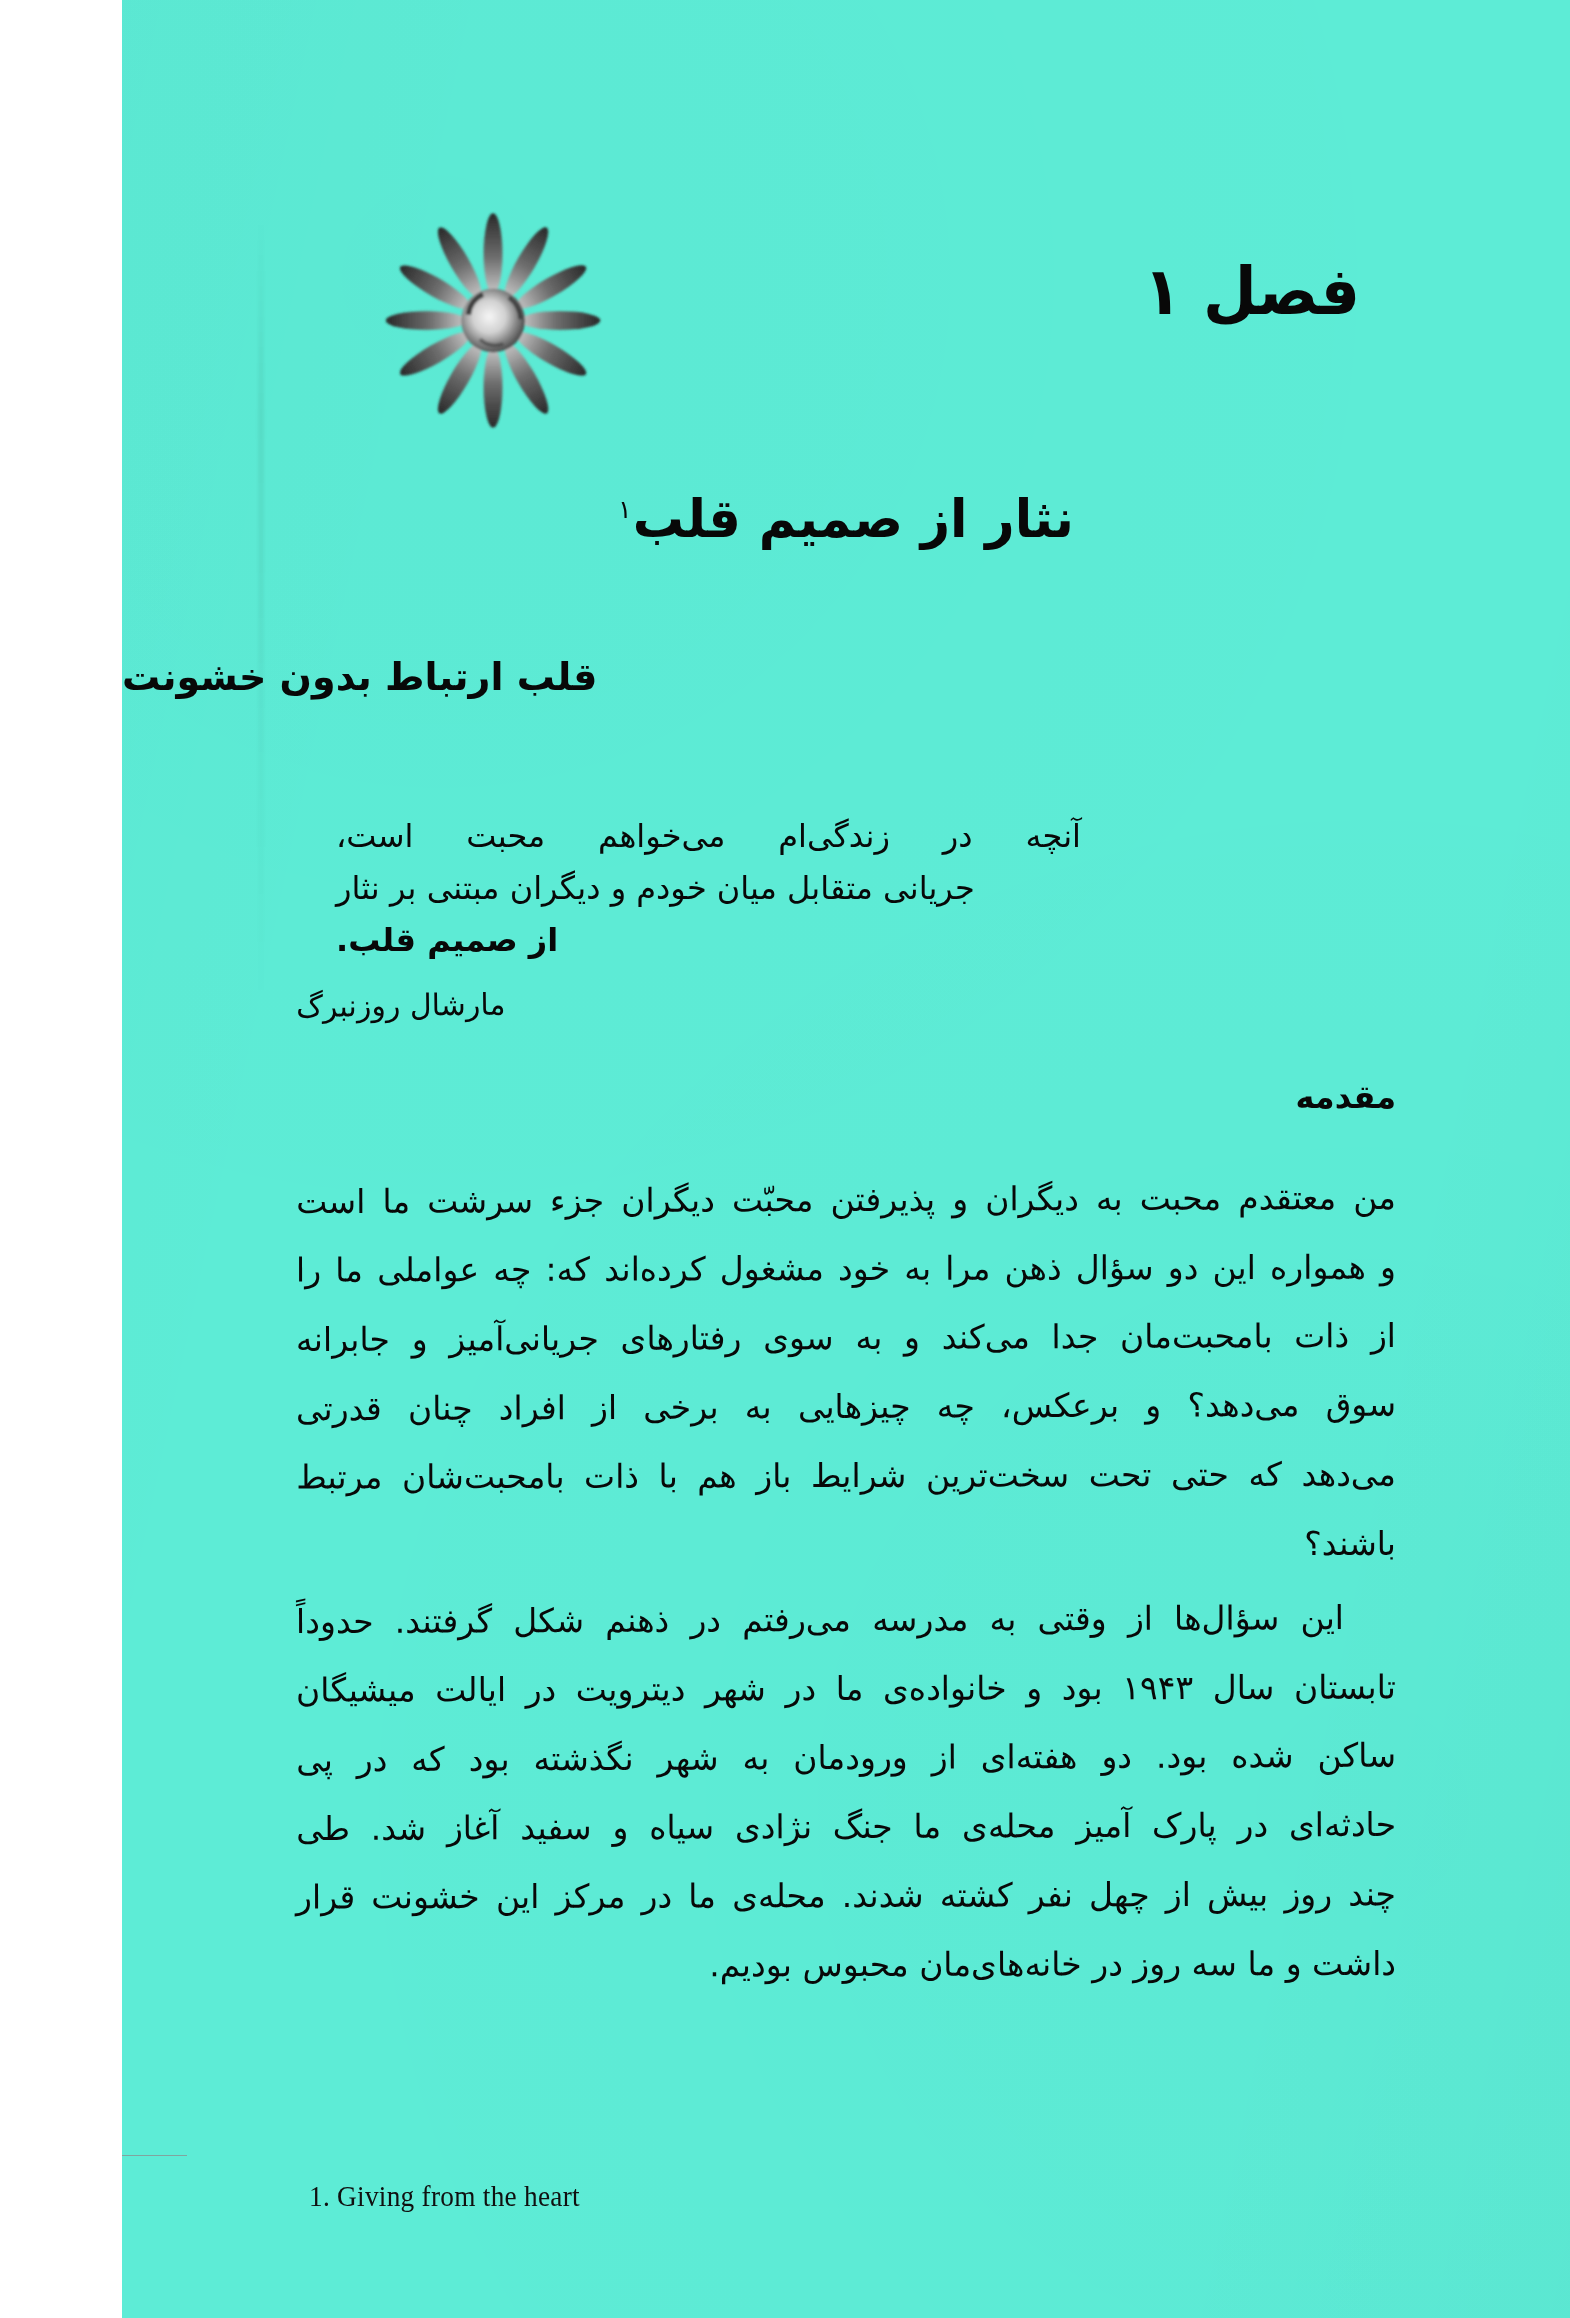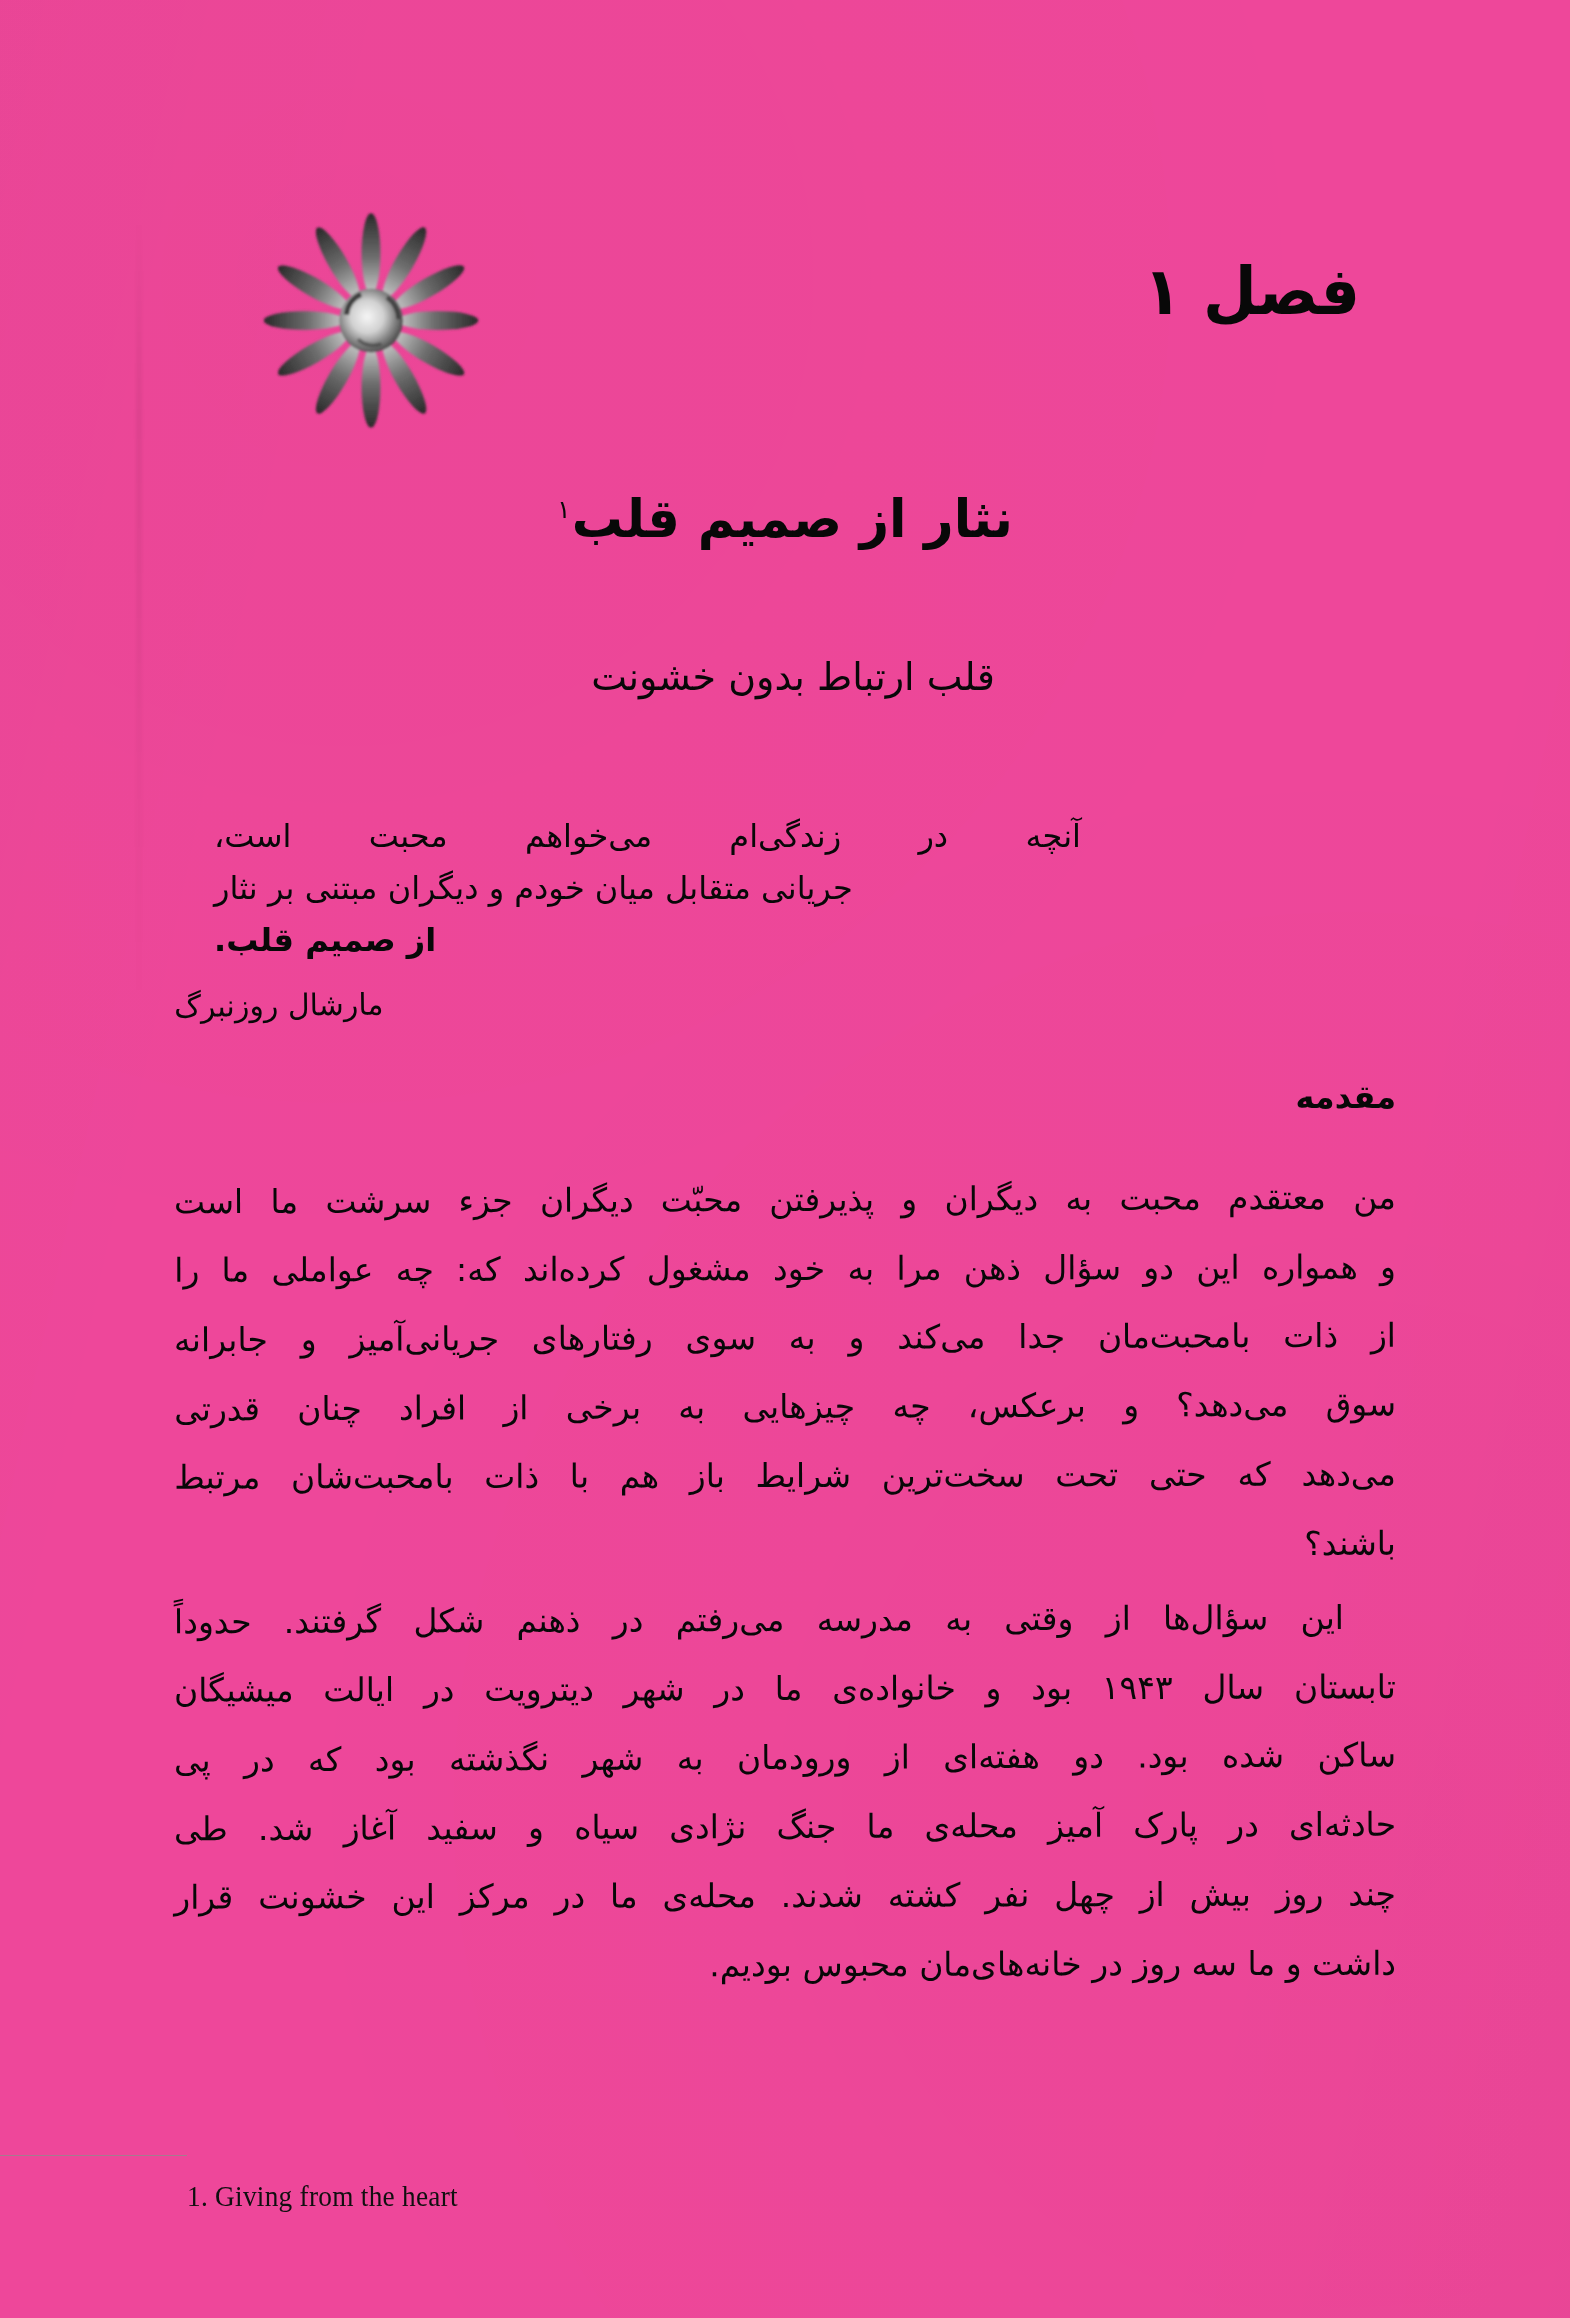--- a/index.html
+++ b/index.html
@@ -3,23 +3,23 @@
 <meta charset="utf-8">
 <title>Scanned Persian Book Page — Chapter 1</title>
 <style>
   html, body {
     margin: 0;
     padding: 0;
     background: #ffffff;
   }
   .page {
     position: relative;
-    width: 1570px;
+    width: 1448px;
     height: 2319px;
-    background: #ec4899;
+    background: #5eead4;
     overflow: hidden;
     font-family: "DejaVu Sans", sans-serif;
     color: #0a0a0a;
     filter: contrast(1.02);
   }
 
   
   .paper-tone {
     position: absolute;
     inset: 0;
@@ -79,25 +79,24 @@
     font-size: 24.6px;
     vertical-align: super;
     font-weight: 400;
     margin-right: 1.4px;
   }
   .chapter-subtitle {
     position: absolute;
     right: 0;
     left: 0;
     top: 623px;
-    text-align: center;
+    text-align: left;
     font-size: 38px;
-    font-weight: 400;
+    font-weight: 700;
     line-height: 1.2;
-    padding-left: 16px;
   }
 
   
   .epigraph {
     position: absolute;
     right: 449px;
     left: 174px;
     top: 779px;
     font-size: 32px;
     line-height: 1.62;

